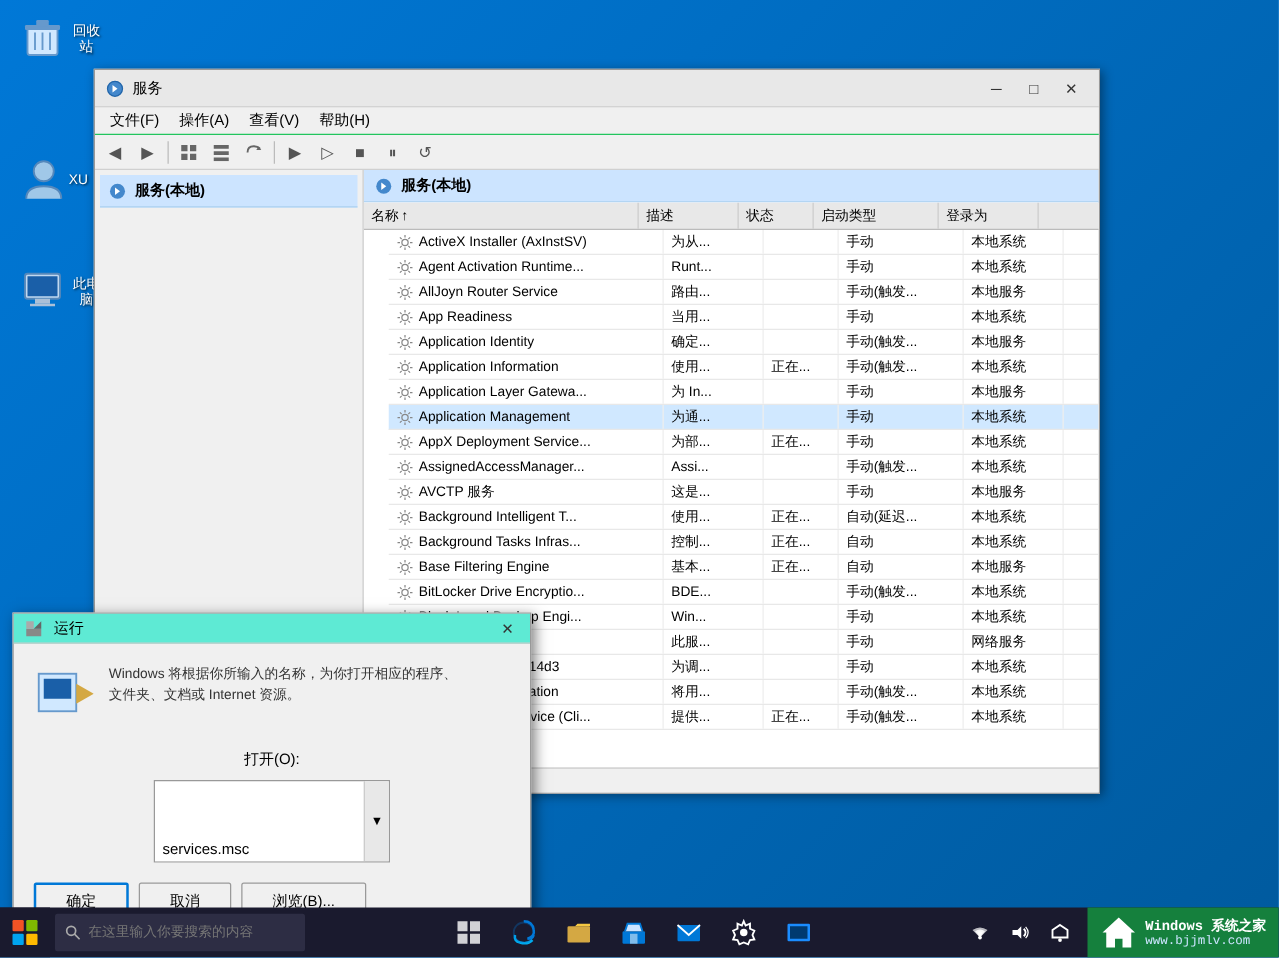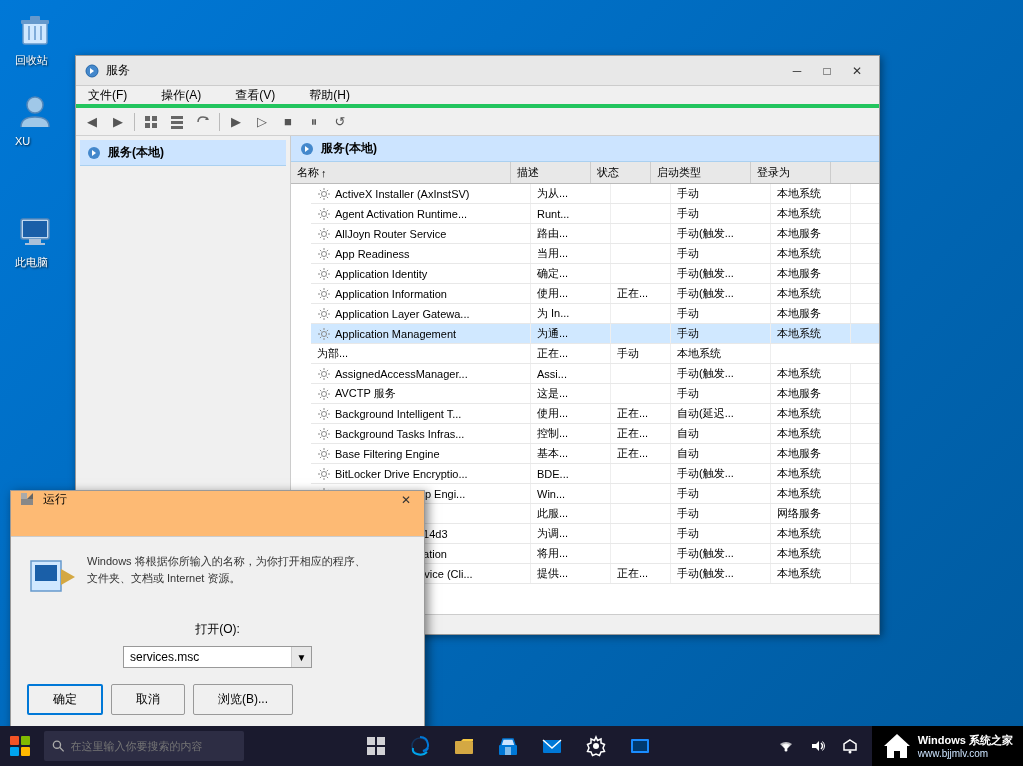--- a/index.html
+++ b/index.html
@@ -18,22 +18,22 @@
       width: 100%;
       height: 100%;
       background: linear-gradient(135deg, #0078d7 0%, #005a9e 100%);
       position: relative;
     }
 
     
     .desktop-icon {
       position: absolute;
       display: flex;
-      flex-direction: column;
-      align-items: flex-start;
+      flex-direction: row;
+      align-items: center;
       cursor: pointer;
       width: 70px;
       text-align: center;
       color: white;
       text-shadow: 1px 1px 2px rgba(0,0,0,0.8);
     }
     .desktop-icon .icon-img {
       width: 40px;
       height: 40px;
       margin-bottom: 4px;
@@ -120,23 +120,24 @@
       height: 28px;
       display: flex;
       align-items: center;
       justify-content: center;
       cursor: pointer;
     }
     .taskbar-brand {
       display: flex;
       align-items: center;
       gap: 6px;
-      background: #000000;
+      background: #15803d;
       padding: 4px 10px;
       height: 40px;
+      font-family: Liberation Mono, monospace;
     }
     .taskbar-brand-text {
       color: white;
       font-size: 11px;
       font-weight: 600;
     }
     .taskbar-brand-url {
       color: #cce4ff;
       font-size: 10px;
     }
@@ -191,22 +192,22 @@
       color: #333;
     }
 
     
     .window-menubar {
       height: 22px;
       background: #f0f0f0;
       display: flex;
       align-items: center;
       padding: 0 4px;
-      border-bottom: 4px solid #22c55e;
-      gap: 18px;
+      border-bottom: 1px solid #22c55e;
+      gap: 0;
     }
     .menu-item {
       padding: 2px 8px;
       font-size: 12px;
       cursor: pointer;
       color: #000;
     }
 
     
     .window-toolbar {
@@ -351,23 +352,24 @@
       position: absolute;
       top: 490px;
       left: 10px;
       width: 415px;
       background: #f0f0f0;
       border: 1px solid #999;
       box-shadow: 3px 3px 10px rgba(0,0,0,0.5);
       z-index: 50;
     }
     .run-titlebar {
-      height: 46px;
-      background: #fdba74;
-      display: flex;
+      height: 24px;
+      background: #5eead4;
+      display: flex;
+      align-items: center;
       padding: 0 8px;
       border-bottom: 1px solid #ccc;
       gap: 8px;
     }
     .run-title-text {
       flex: 1;
       font-size: 12px;
     }
     .run-close-btn {
       width: 20px;
@@ -416,20 +418,21 @@
       display: flex;
       border: 1px solid #999;
       background: white;
     }
     .run-input {
       flex: 1;
       border: none;
       outline: none;
       padding: 3px 6px;
       font-size: 12px;
+      margin-top: 44px;
     }
     .run-dropdown-btn {
       width: 20px;
       border: none;
       border-left: 1px solid #ccc;
       background: #e8e8e8;
       cursor: pointer;
       display: flex;
       align-items: center;
       justify-content: center;
@@ -490,21 +493,21 @@
         <rect x="4" y="8" width="28" height="4" rx="1" fill="#6699cc"></rect>
         <rect x="13" y="4" width="10" height="5" rx="1" fill="#6699cc"></rect>
         <line x1="12" y1="14" x2="12" y2="28" stroke="#6699cc" stroke-width="1.5"></line>
         <line x1="18" y1="14" x2="18" y2="28" stroke="#6699cc" stroke-width="1.5"></line>
         <line x1="24" y1="14" x2="24" y2="28" stroke="#6699cc" stroke-width="1.5"></line>
       </svg>
     </div>
     <span class="icon-label">回收站</span>
   </div>
 
-  <div class="desktop-icon" style="position:absolute;top:91px;left:15px;">
+  <div class="desktop-icon" style="position:absolute;top:123px;left:15px;">
     <div class="icon-img">
       <svg width="36" height="36" viewBox="0 0 36 36">
         <circle cx="18" cy="12" r="8" fill="#a0c8e8" stroke="#5588bb" stroke-width="1.5"></circle>
         <path d="M4 34 Q4 24 18 24 Q32 24 32 34" fill="#a0c8e8" stroke="#5588bb" stroke-width="1.5"></path>
       </svg>
     </div>
     <span class="icon-label">XU</span>
   </div>
 
   <div class="desktop-icon" style="position:absolute;top:212px;left:15px;">
@@ -713,20 +716,27 @@
       <path d="M7 1v2M7 11v2M1 7h2M11 7h2M2.93 2.93l1.41 1.41M9.66 9.66l1.41 1.41M2.93 11.07l1.41-1.41M9.66 4.34l1.41-1.41" stroke="#888" stroke-width="1"></path>
     </svg>
                   <span>Application Management</span>
                 </div>
       <div class="service-cell">为通...</div>
       <div class="service-cell"></div>
       <div class="service-cell">手动</div>
       <div class="service-cell">本地系统</div>
     </div>
               <div class="service-row">
+      <div class="service-cell">
+                  <svg class="service-icon" viewBox="0 0 14 14" fill="none">
+      <circle cx="7" cy="7" r="2.5" stroke="#888" stroke-width="1"></circle>
+      <path d="M7 1v2M7 11v2M1 7h2M11 7h2M2.93 2.93l1.41 1.41M9.66 9.66l1.41 1.41M2.93 11.07l1.41-1.41M9.66 4.34l1.41-1.41" stroke="#888" stroke-width="1"></path>
+    </svg>
+                  <span>AppX Deployment Service...</span>
+                </div>
       <div class="service-cell">为部...</div>
       <div class="service-cell">正在...</div>
       <div class="service-cell">手动</div>
       <div class="service-cell">本地系统</div>
     </div>
               <div class="service-row">
       <div class="service-cell">
                   <svg class="service-icon" viewBox="0 0 14 14" fill="none">
       <circle cx="7" cy="7" r="2.5" stroke="#888" stroke-width="1"></circle>
       <path d="M7 1v2M7 11v2M1 7h2M11 7h2M2.93 2.93l1.41 1.41M9.66 9.66l1.41 1.41M2.93 11.07l1.41-1.41M9.66 4.34l1.41-1.41" stroke="#888" stroke-width="1"></path>

